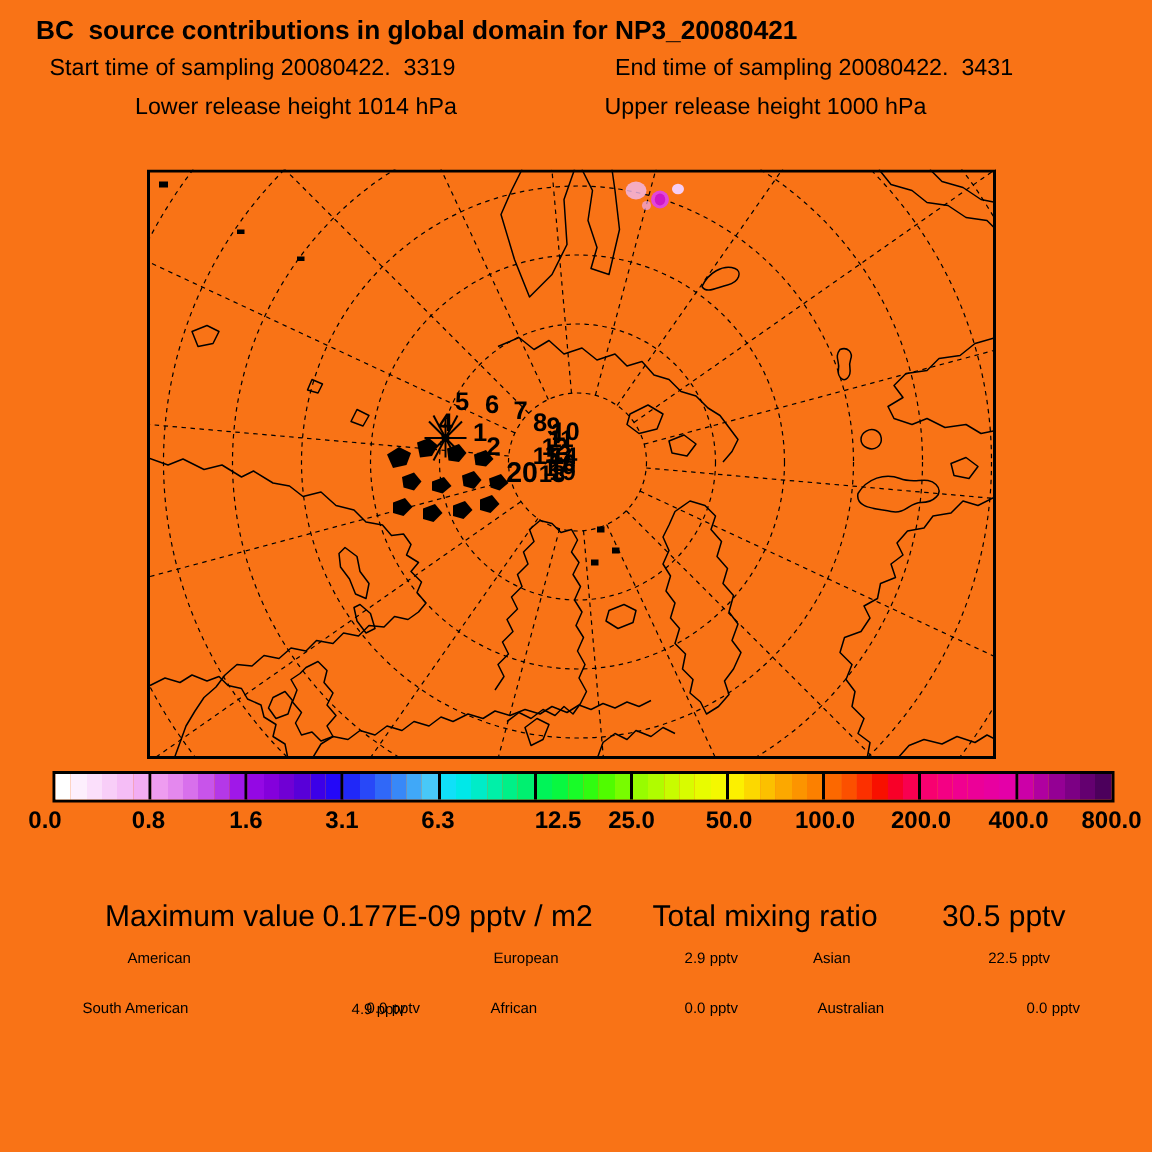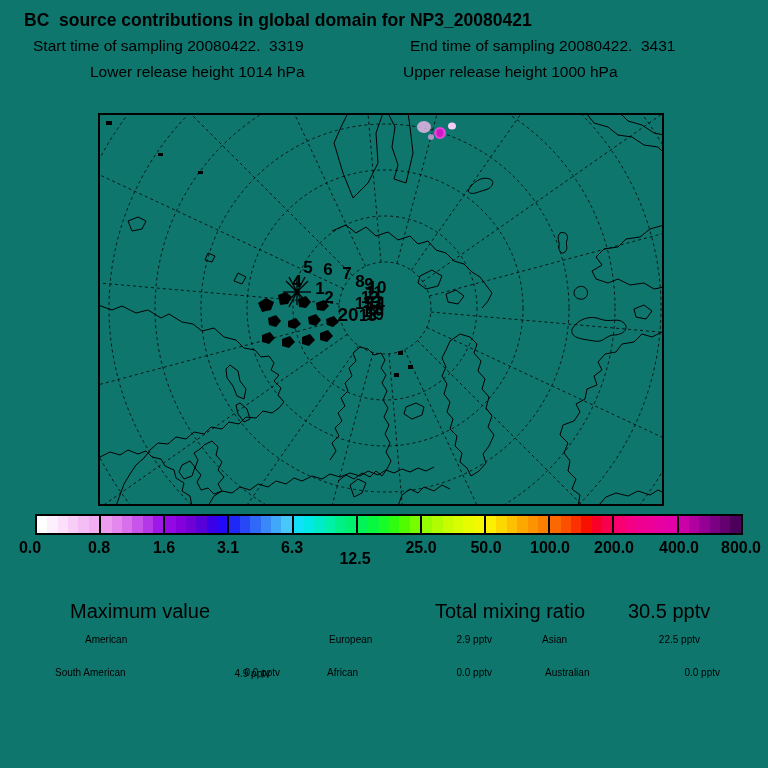--- a/index.html
+++ b/index.html
@@ -1,17 +1,17 @@
 <!DOCTYPE html>
 <html><head>
 <meta charset="utf-8">
 <style>
   html,body{margin:0;padding:0;background:#fff;}
   body{width:768px;height:768px;position:relative;font-family:"Liberation Sans",sans-serif;color:#000;overflow:hidden;}
-  .stage{position:absolute;left:0;top:0;width:768px;height:768px;background:#0f766e;}
+  .stage{position:absolute;left:0;top:0;width:768px;height:768px;background:#f97316;}
   .abs{position:absolute;white-space:pre;}
   .title{font-weight:bold;font-size:17.5px;}
   .sub{font-size:15.5px;}
   .map{position:absolute;left:98px;top:113px;width:566px;height:393px;}
   .cbar{position:absolute;left:35px;top:514px;width:708px;height:21px;border:2px solid #000;box-sizing:border-box;display:flex;}
   .cbcell{flex:1 1 auto;height:100%;}
   .cbcell.maj{border-right:2px solid #000;}
   .cbtick{position:absolute;top:539px;transform:translateX(-50%);font-weight:bold;font-size:16px;white-space:pre;}
   .cbunit{position:absolute;left:35px;top:563px;width:708px;text-align:center;font-size:16px;}
   .stat1{font-size:20px;}
@@ -223,30 +223,31 @@
       <div class="cbcell" style="background: rgb(124, 0, 132);"></div>
       <div class="cbcell" style="background: rgb(100, 0, 112);"></div>
       <div class="cbcell" style="background: rgb(76, 0, 92);"></div>
     </div>
   <div id="cbticks">
       <span class="cbtick" style="left: 30px;">0.0</span>
       <span class="cbtick" style="left: 99px;">0.8</span>
       <span class="cbtick" style="left: 164px;">1.6</span>
       <span class="cbtick" style="left: 228px;">3.1</span>
       <span class="cbtick" style="left: 292px;">6.3</span>
-      <span class="cbtick" style="left: 355px; margin-top: 11px;">12.5</span>
+      <span class="cbtick" style="left: 372px;">12.5</span>
       <span class="cbtick" style="left: 421px;">25.0</span>
       <span class="cbtick" style="left: 486px;">50.0</span>
       <span class="cbtick" style="left: 550px;">100.0</span>
       <span class="cbtick" style="left: 614px;">200.0</span>
       <span class="cbtick" style="left: 679px;">400.0</span>
       <span class="cbtick" style="left: 741px;">800.0</span>
     </div>
 
   <div class="abs stat1" style="left:70px;top:600px;">Maximum value</div>
+  <div class="abs stat1" style="left:215px;top:600px;">0.177E-09 pptv / m2</div>
   <div class="abs stat1" style="left:435px;top:600px;">Total mixing ratio</div>
   <div class="abs stat1" style="left:628px;top:600px;">30.5 pptv</div>
 
   <div class="abs stat2" style="left:85px;top:634px;">American</div>
   <div class="abs stat2 vright" style="left:190px;top:634px;width:80px;margin-top:34px;">4.9 pptv</div>
   <div class="abs stat2" style="left:329px;top:634px;">European</div>
   <div class="abs stat2 vright" style="left:412px;top:634px;width:80px;">2.9 pptv</div>
   <div class="abs stat2" style="left:542px;top:634px;">Asian</div>
   <div class="abs stat2 vright" style="left:590px;top:634px;width:110px;">22.5 pptv</div>
 

